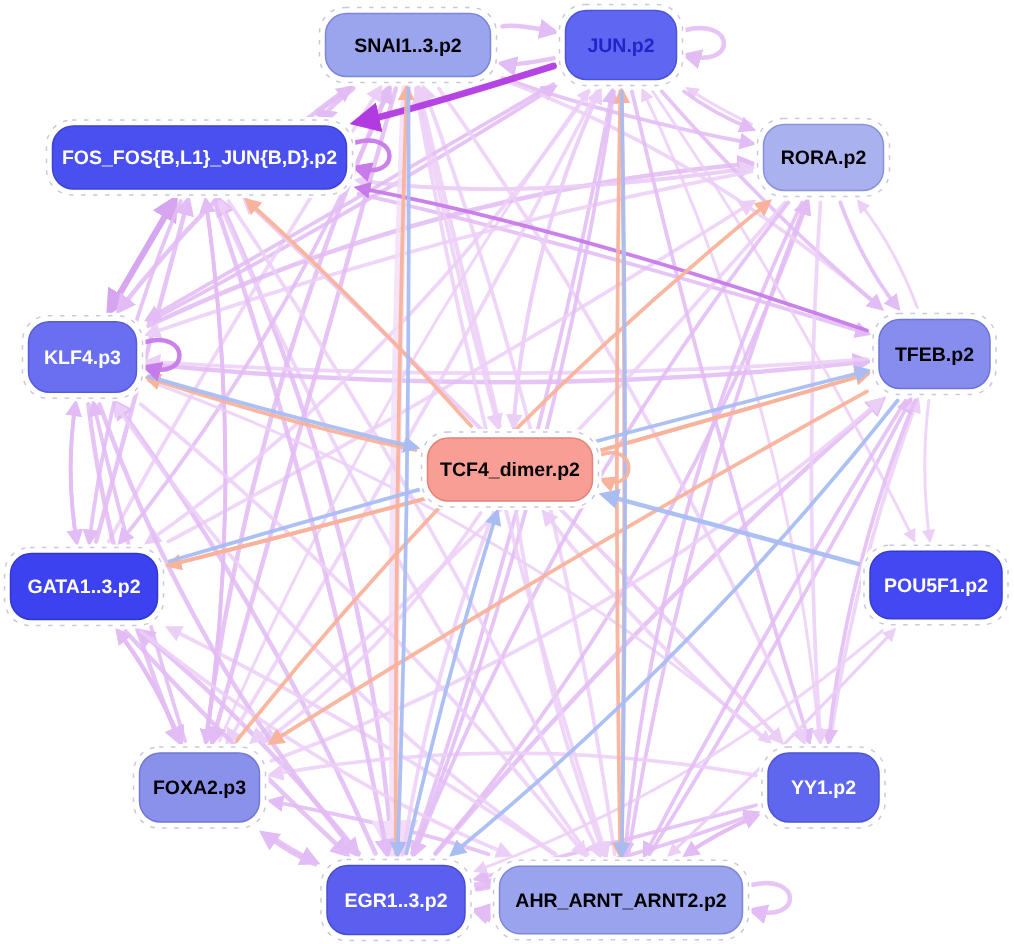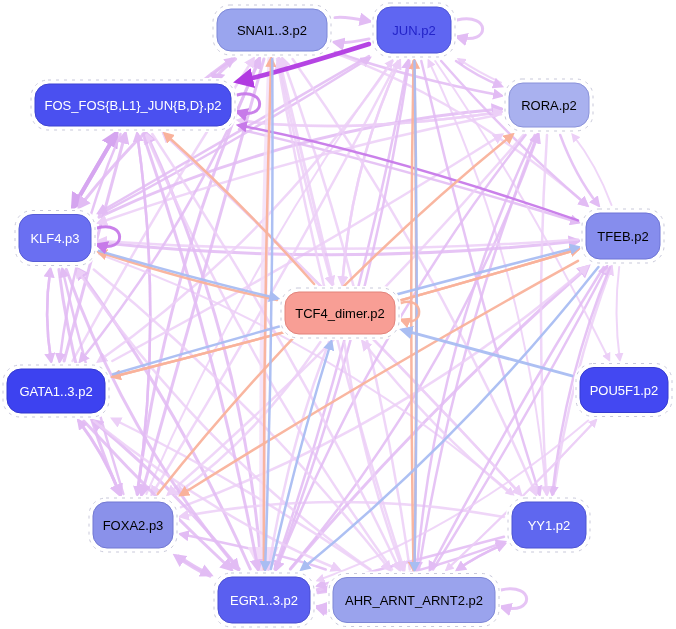--- a/index.html
+++ b/index.html
@@ -1,17 +1,17 @@
 <!DOCTYPE html>
 <html><head>
 <meta charset="utf-8">
 <style>
   html,body{margin:0;padding:0;background:#fff;}
   .canvas{position:relative;width:676px;height:629px;background:#ffffff;overflow:hidden;
-          font-family:"Liberation Sans", sans-serif;}
+          font-family:"Liberation Sans", sans-serif;font-weight:bold;}
   svg{position:absolute;left:0;top:0;}
   .node-label{font-family:"Liberation Sans", sans-serif;font-size:13px;}
   .edge{fill:none;stroke-linecap:round;}
 </style>
 </head>
 <body>
 
 <div class="canvas">
   <svg id="net" width="676" height="629" viewBox="0 0 676 629">
     <defs id="defs">

